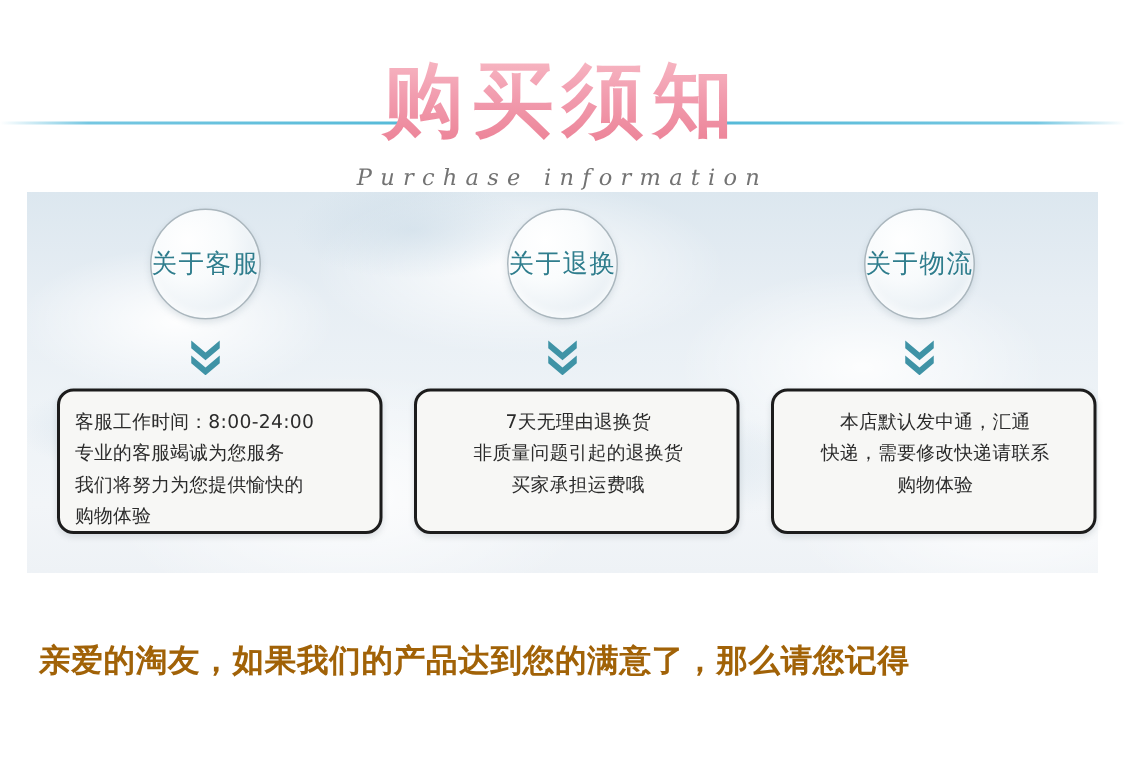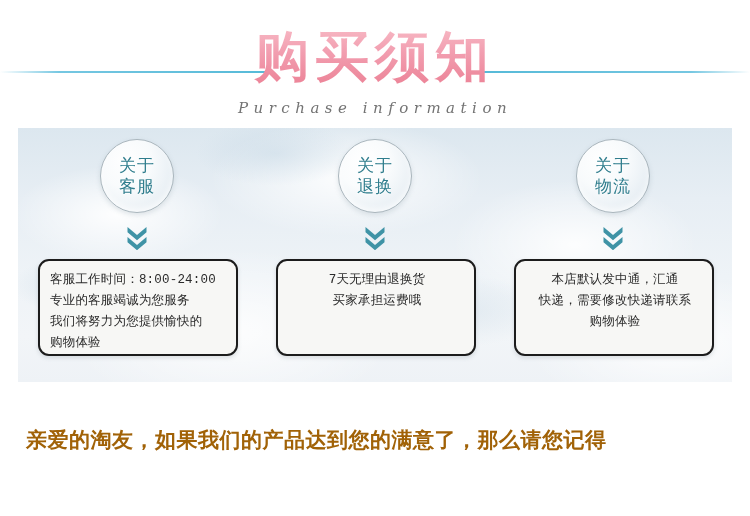--- a/index.html
+++ b/index.html
@@ -11,21 +11,21 @@
     width: 750px;
     height: 516px;
     overflow: hidden;
     font-family: "DejaVu Sans", "Liberation Sans", sans-serif;
     position: relative;
   }
 
   
   .header {
     position: absolute;
-    top: 2px; left: 0;
+    top: 12px; left: 0;
     width: 750px;
     height: 128px;
     background: #ffffff;
   }
   .rule {
     position: absolute;
     top: 69px;
     height: 2px;
   }
   .rule-left {
@@ -129,21 +129,20 @@
     margin-left: -37px;
     width: 74px;
     height: 74px;
     border-radius: 50%;
     border: 1px solid #aab6bd;
     box-sizing: border-box;
     background:
       radial-gradient(circle at 34% 28%, rgba(255,255,255,0.98) 0%, rgba(250,252,253,0.9) 38%, rgba(232,239,244,0.75) 72%, rgba(220,230,237,0.6) 100%);
     box-shadow: 0 2px 5px rgba(120,140,155,0.22), inset 0 -3px 6px rgba(255,255,255,0.7);
     display: flex;
-    flex-direction: column;
     align-items: center;
     justify-content: center;
   }
   .badge-line {
     font-size: 17px;
     line-height: 21px;
     color: #2f7d8d;
     letter-spacing: 1px;
     font-weight: 500;
     text-shadow: 0 1px 1px rgba(255,255,255,0.85);
@@ -156,29 +155,28 @@
     margin-left: -13px;
     width: 26px;
     height: 26px;
   }
 
   .infobox {
     position: absolute;
     top: 131px;
     left: 50%;
     margin-left: -99px;
-    width: 200px;
+    width: 217px;
     height: 97px;
     box-sizing: border-box;
     border: 2px solid #1c1c1c;
     border-radius: 11px;
     background: #f7f7f5;
     padding: 9px 8px 0 10px;
     box-shadow: 0 2px 4px rgba(90,105,118,0.18);
-    font-family: Liberation Mono, monospace;
   }
   .infoline {
     font-size: 12.5px;
     line-height: 21px;
     color: #2b2b2b;
     white-space: nowrap;
     letter-spacing: 0.2px;
   }
   .align-left  .infoline { text-align: left; }
   .align-center .infoline { text-align: center; }
@@ -239,20 +237,21 @@
     <div class="badge">
       <div class="badge-line">关于</div>
       <div class="badge-line">退换</div>
     </div>
     <svg class="chev" viewBox="0 0 26 26">
       <path d="M3.5 3 L13 11 L22.5 3 L22.5 8.2 L13 16.2 L3.5 8.2 Z" fill="#3f93a6"></path>
       <path d="M3.5 13 L13 21 L22.5 13 L22.5 18.2 L13 26.2 L3.5 18.2 Z" fill="#3f93a6"></path>
     </svg>
     <div class="infobox align-center">
       <div class="infoline">7天无理由退换货</div>
+      <div class="infoline">非质量问题引起的退换货</div>
       <div class="infoline">买家承担运费哦</div>
     </div>
   </div>
 
   <div class="col col-2">
     <div class="badge">
       <div class="badge-line">关于</div>
       <div class="badge-line">物流</div>
     </div>
     <svg class="chev" viewBox="0 0 26 26">

